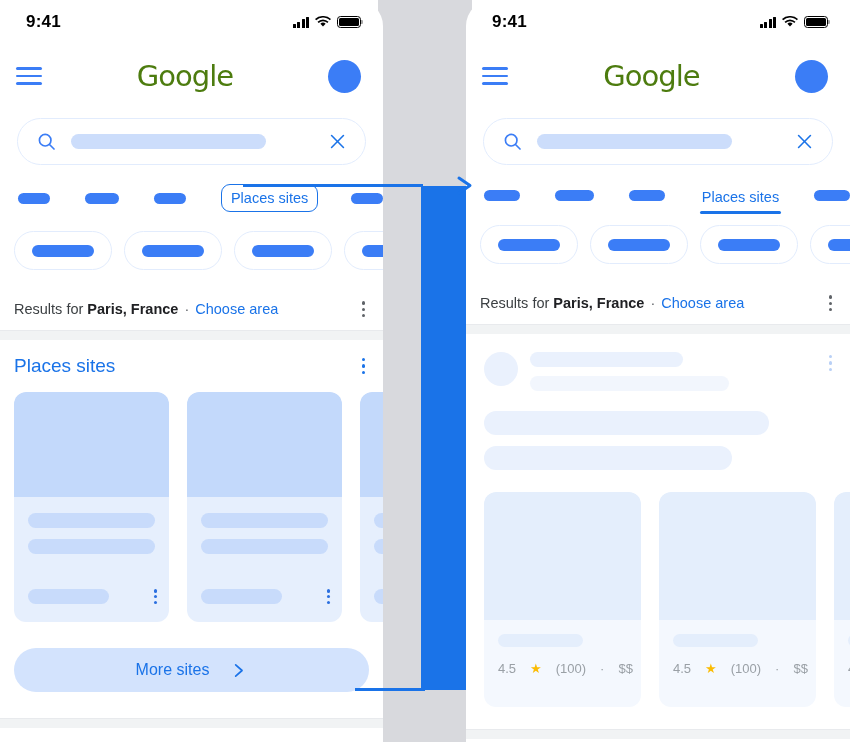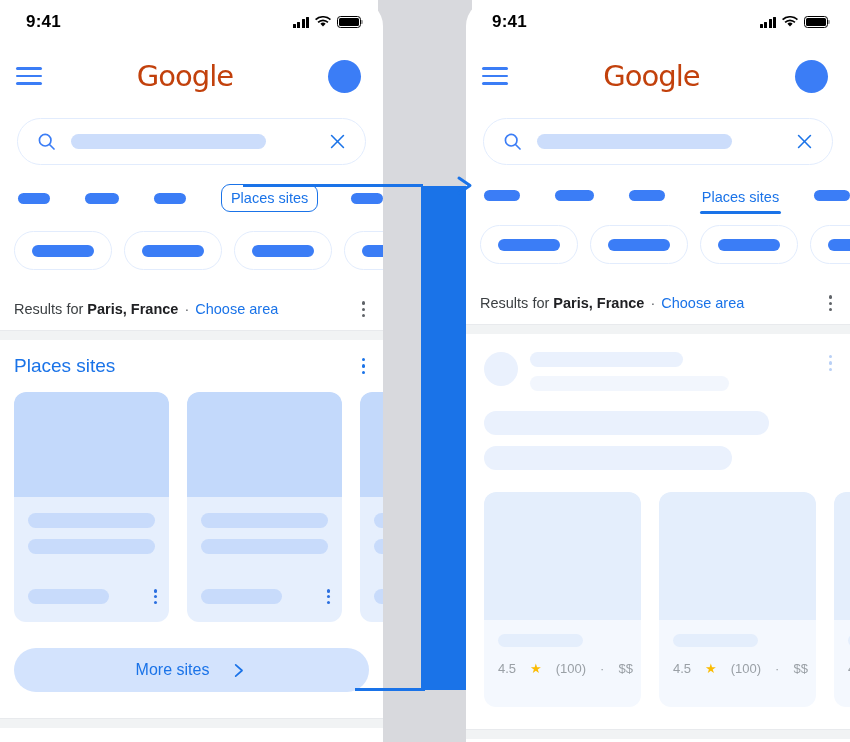--- a/index.html
+++ b/index.html
@@ -53,21 +53,21 @@
 
   
   .app-header{
     height:64px;display:flex;align-items:center;justify-content:space-between;
     padding:0 22px 0 16px;box-sizing:border-box;
   }
   .hamburger{width:26px;height:18px;display:flex;flex-direction:column;
              justify-content:space-between;cursor:pointer;}
   .hamburger span{display:block;height:2.6px;background:#3b7df6;border-radius:2px;}
   .glogo{font-size:29px;letter-spacing:-1px;line-height:1;font-family:"DejaVu Sans",sans-serif;}
-  .glogo span{color:#c2410c;}
+  .glogo span{color:#4d7c0f;}
   .avatar{width:33px;height:33px;border-radius:50%;background:#3b7df6;}
 
   
   .searchbar{
     margin:10px 17px 0 17px;height:47px;border:1.3px solid #e2ecfd;
     border-radius:26px;display:flex;align-items:center;gap:14px;
     padding:0 18px;box-sizing:border-box;background:#fff;
   }
   .search-icon{flex:0 0 auto;}
   .search-fill{flex:1 1 auto;height:15px;border-radius:8px;background:#ccddfb;

